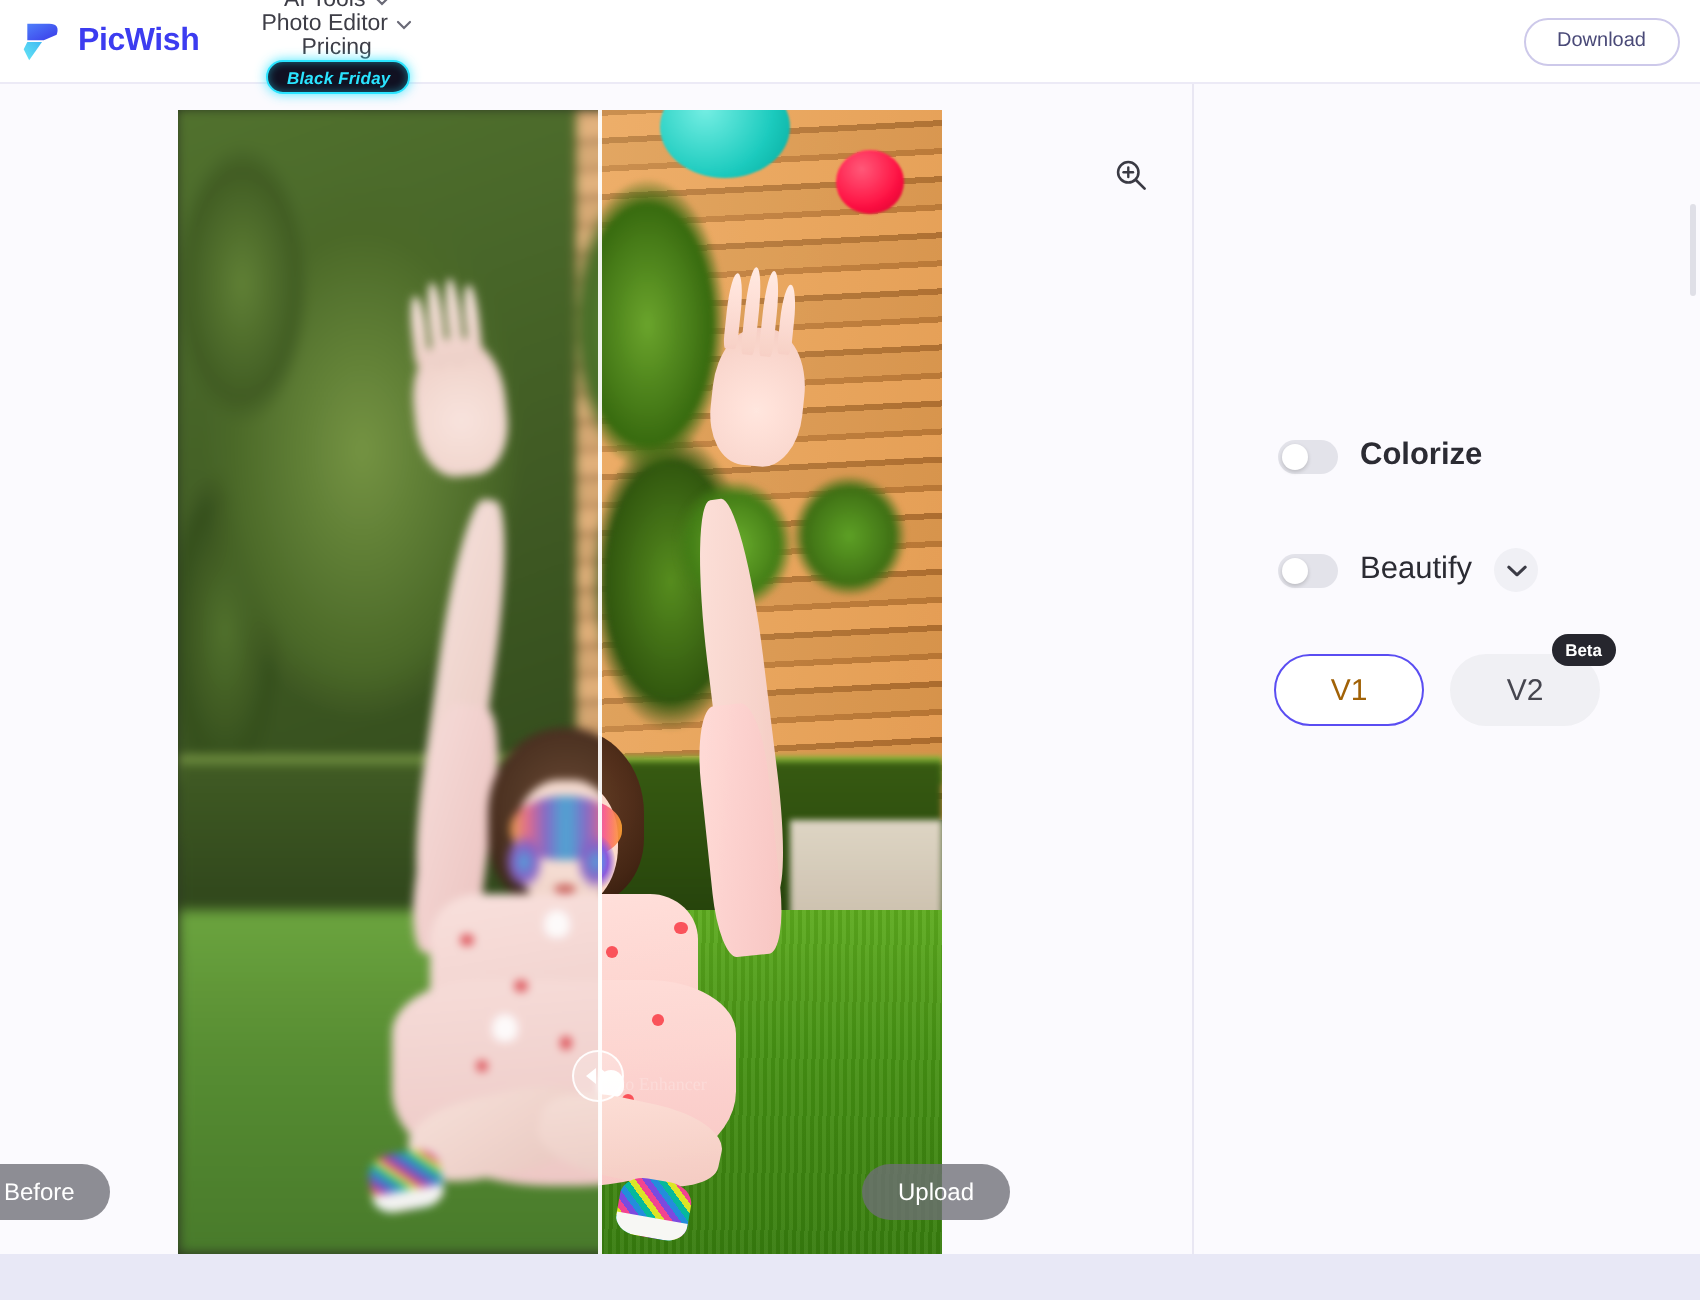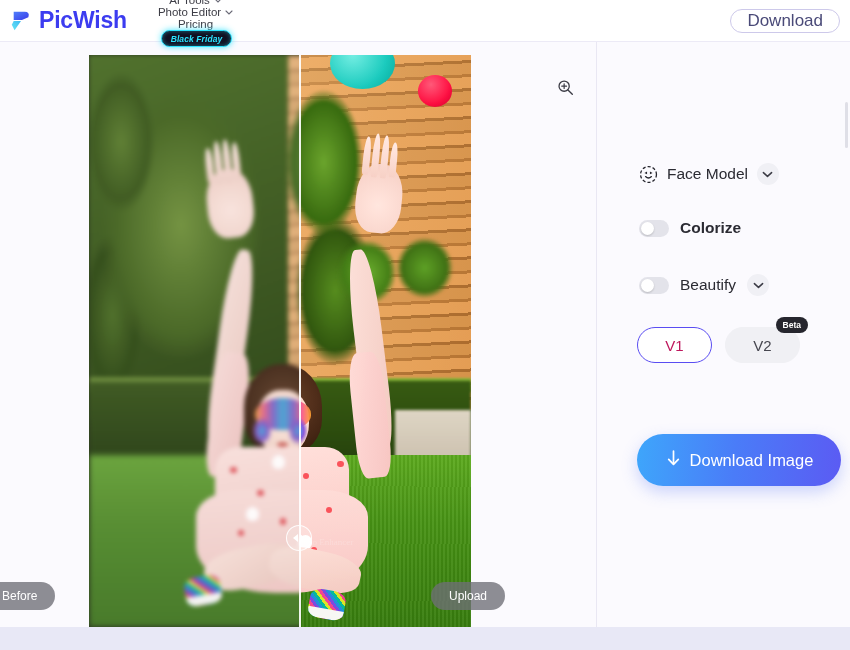--- a/index.html
+++ b/index.html
@@ -26,21 +26,21 @@
     display: flex; align-items: center;
     z-index: 40;
   }
   .brand {
     display: flex; align-items: center; gap: 7px;
     margin-left: 10px;
     cursor: pointer;
   }
   .brand-mark { width: 22px; height: 22px; display: block; }
   .brand-name {
-    font-size: 23px; font-weight: bold;
+    font-size: 16px; font-weight: bold;
     color: #3c3cf0; letter-spacing: -0.2px; text-align: right;
   }
 
   .nav { display: flex; align-items: center; margin-left: 20px; flex-direction: column; }
   .nav-item {
     display: flex; align-items: center; gap: 4px;
     font-size: 11.5px; color: #3d3d46;
     padding: 0 11px; cursor: pointer; white-space: nowrap;
   }
   .chev { display: inline-block; }
@@ -76,21 +76,21 @@
     height: 24px; padding: 0 16px; border-radius: 13px;
     background: linear-gradient(90deg,#32a2fb 0%,#4d7bfa 52%,#6a5df0 100%);
     color: #fff; font-size: 11px;
     display: flex; align-items: center; justify-content: center;
     border: none; cursor: pointer; white-space: nowrap;
     font-family: inherit;
   }
   .btn-download-top {
     height: 24px; padding: 0 16px; border-radius: 13px;
     background: #fff; border: 1px solid #cdc9ea;
-    color: #4a4a78; font-size: 17px;
+    color: #4a4a78; font-size: 10px;
     display: flex; align-items: center; justify-content: center;
     cursor: pointer; white-space: nowrap;
     font-family: inherit;
   }
 
   
   .body-area {
     position: absolute; top: 42px; left: 0;
     width: 850px; height: 608px;
     background: #fbfafe;
@@ -412,21 +412,21 @@
     position: absolute; left: 40px; top: 285px;
     display: flex; align-items: center; gap: 13px;
   }
   .ver-btn {
     width: 75px; height: 36px; border-radius: 18px;
     display: flex; align-items: center; justify-content: center;
     font-size: 15px; cursor: pointer; position: relative;
     font-family: inherit;
   }
   .ver-on {
-    background: #ffffff; border: 1.6px solid #5a4df2; color: #be185d;
+    background: #ffffff; border: 1.6px solid #5a4df2; color: #a16207;
   }
   .ver-off {
     background: #f0f0f4; border: 1.6px solid #f0f0f4; color: #46464f;
   }
   .beta-tag {
     position: absolute; top: -11px; right: -9px;
     height: 16px; padding: 0 7px; border-radius: 8px;
     background: #26262e; color: #ffffff;
     font-size: 8.5px; font-weight: bold;
     display: flex; align-items: center; justify-content: center;
@@ -679,36 +679,20 @@
 
       <div class="pill-label pill-before">Before</div>
       <div class="pill-label pill-after">Upload</div>
     </div>
 
     <div class="viewer-divider"></div>
 
     <div class="panel">
       <div class="panel-inner">
 
-        <div class="row-face">
-          <span>
-            <svg class="face-icon" viewBox="0 0 22 22">
-              <circle cx="11" cy="11" r="9.2" stroke="#26262e" stroke-width="1.5" fill="none" stroke-dasharray="3.6 2.4"></circle>
-              <path d="M6.3 9.2 L9.3 7.6 L9.3 10.8 Z" fill="#26262e"></path>
-              <path d="M15.7 9.2 L12.7 7.6 L12.7 10.8 Z" fill="#26262e"></path>
-              <path d="M7.6 13.4 Q11 16.6 14.4 13.4" stroke="#26262e" stroke-width="1.5" fill="none" stroke-linecap="round"></path>
-            </svg>
-          </span>
-          <span class="row-title">Face Model</span>
-          <span class="chev-circle">
-            <svg width="11" height="7" viewBox="0 0 11 7">
-                <path d="M1.4 1.6 L5.5 5.4 L9.6 1.6" stroke="#3b3b45" stroke-width="1.5" fill="none" stroke-linecap="round" stroke-linejoin="round"></path>
-              </svg>
-          </span>
-        </div>
 
         <div class="row-toggle row-colorize">
           <span class="switch">
               <span class="knob"></span>
             </span>
           <span class="row-title">Colorize</span>
         </div>
 
         <div class="row-toggle row-beautify">
           <span class="switch">
@@ -725,29 +709,20 @@
         <div class="version-row">
           <div class="ver-btn ver-on">
             <span>V1</span>
           </div>
           <div class="ver-btn ver-off">
             <span>V2</span>
             <span class="beta-tag">Beta</span>
           </div>
         </div>
 
-        <button class="btn-dl">
-          <span>
-            <svg width="17" height="19" viewBox="0 0 17 19">
-              <line x1="8.5" y1="2" x2="8.5" y2="14.2" stroke="#fff" stroke-width="1.7" stroke-linecap="round"></line>
-              <path d="M3.7 10.4 L8.5 15.4 L13.3 10.4" stroke="#fff" stroke-width="1.7" fill="none" stroke-linecap="round" stroke-linejoin="round"></path>
-            </svg>
-          </span>
-          <span>Download Image</span>
-        </button>
 
       </div>
     </div>
 
     <div class="scrollbar"></div>
     <div class="footer-band"></div>
   </div>
 </div>
 
 </body></html>

